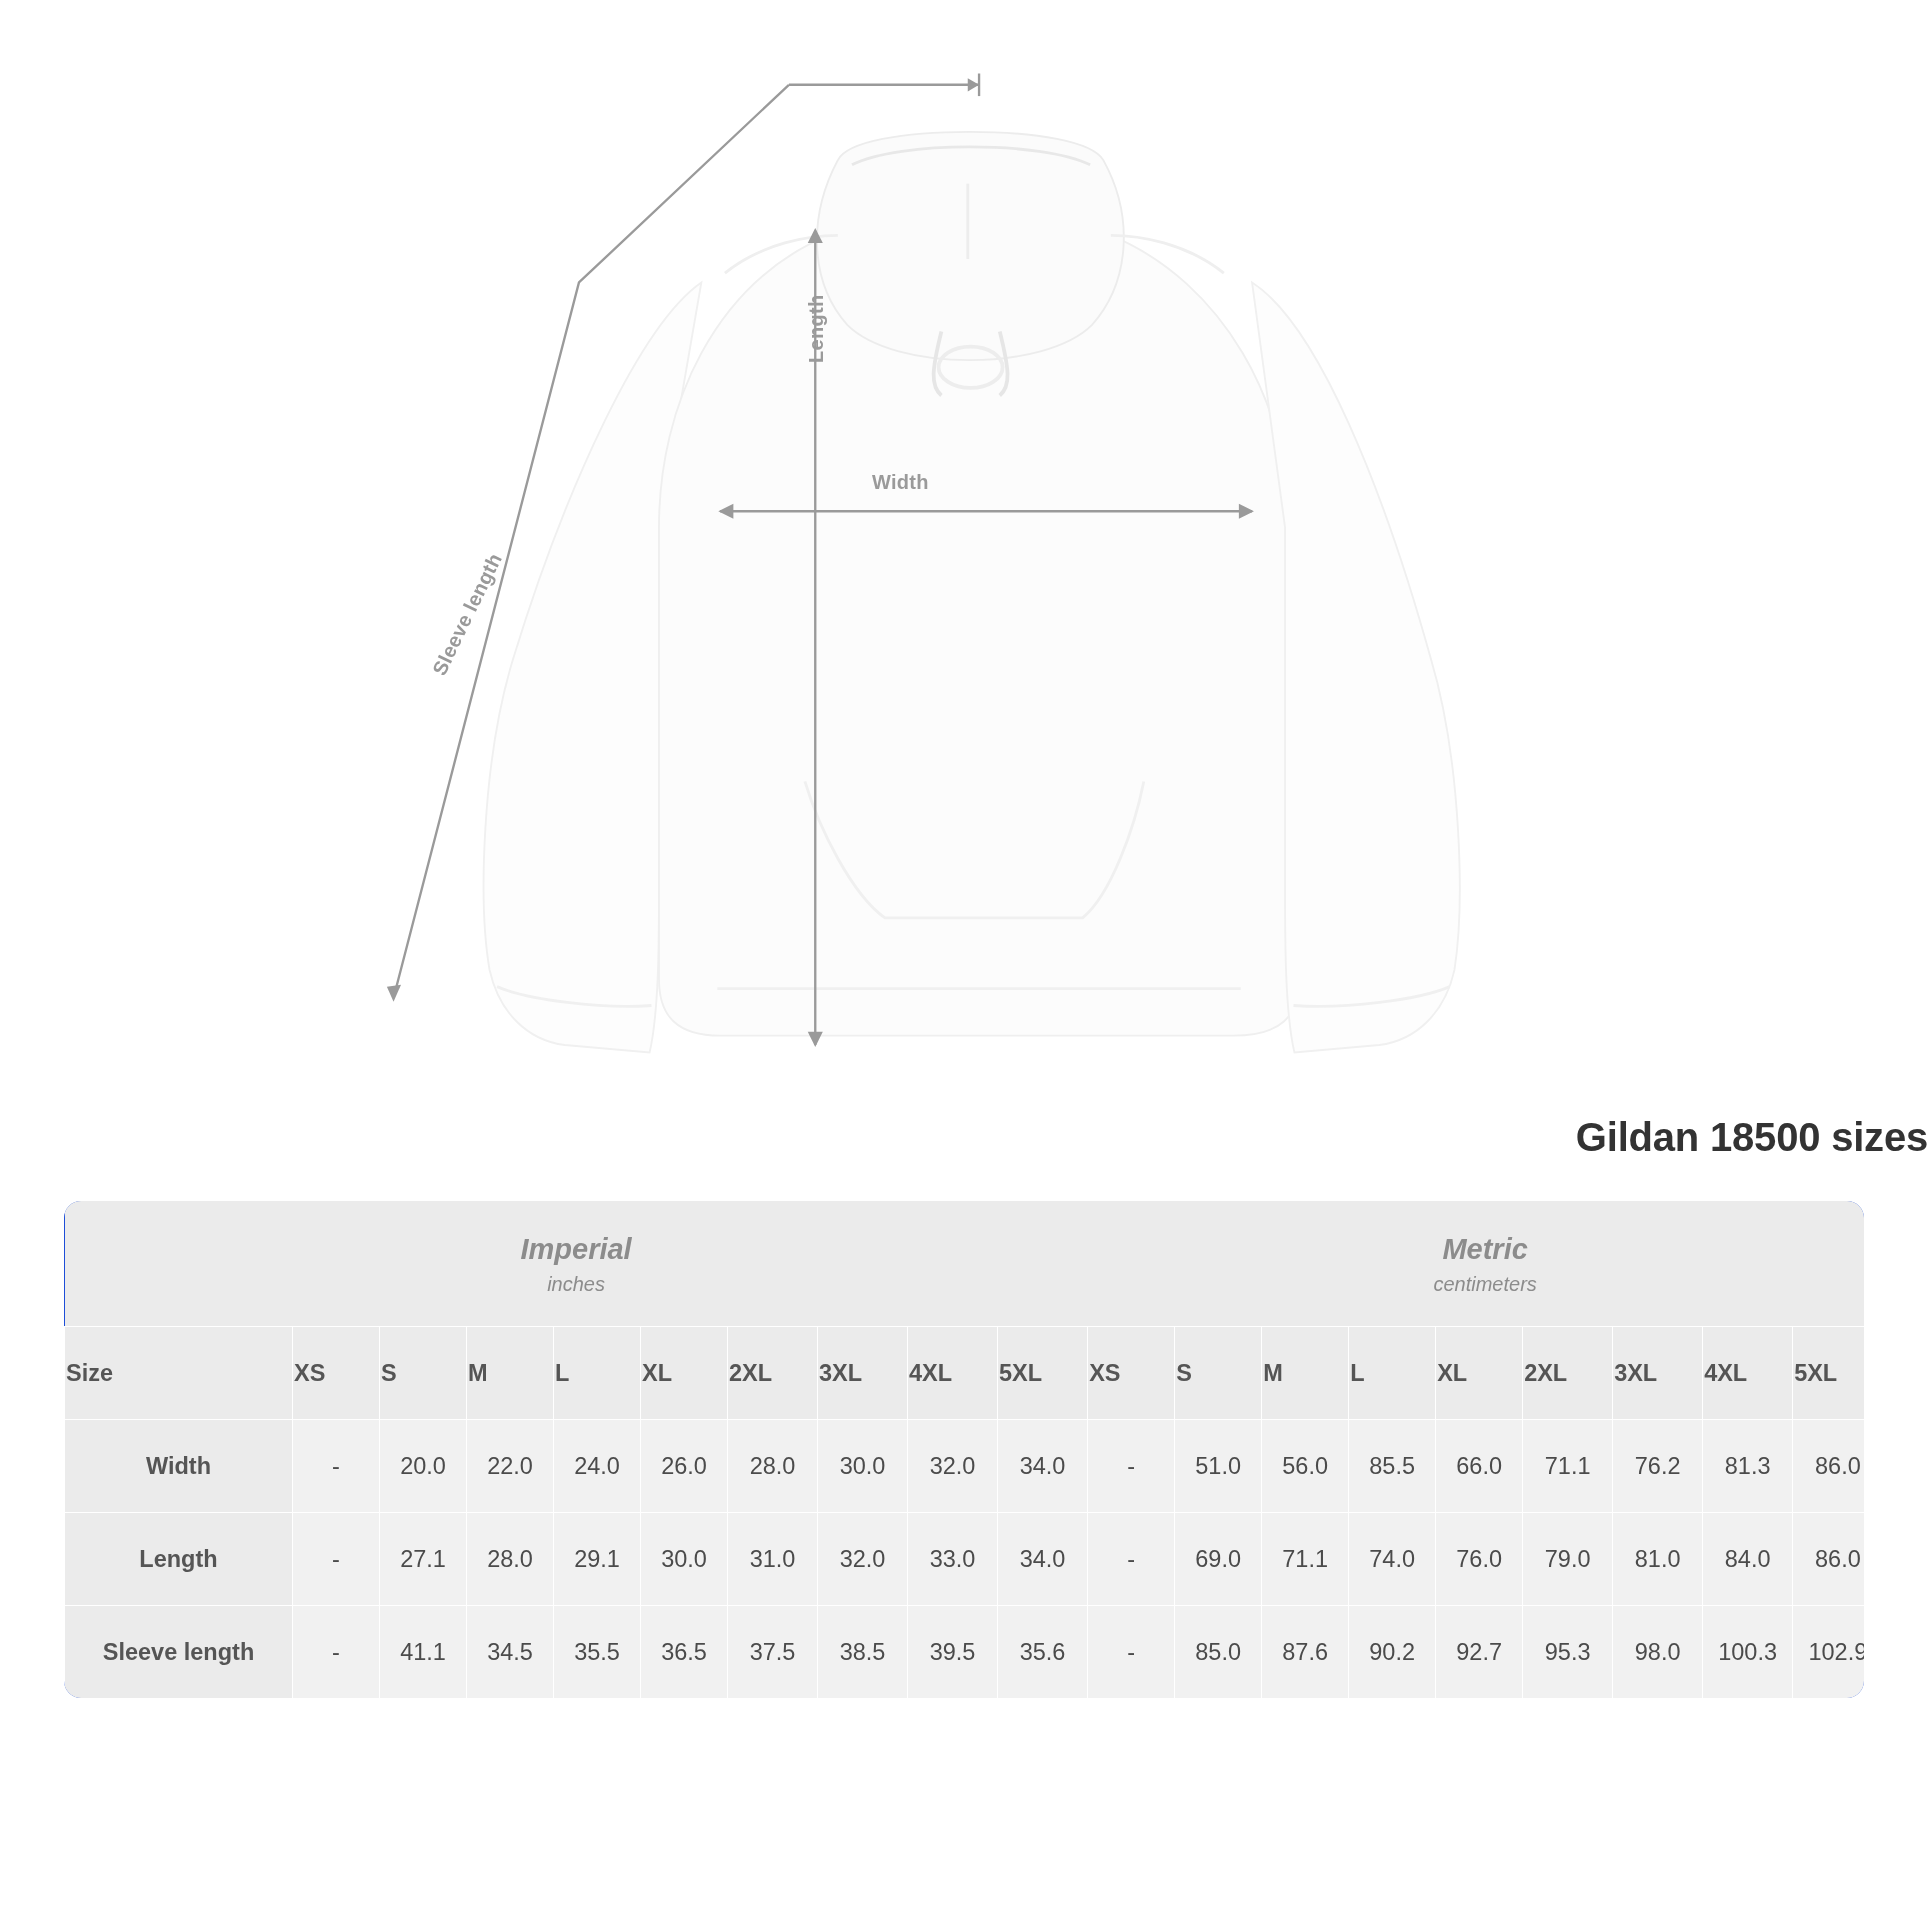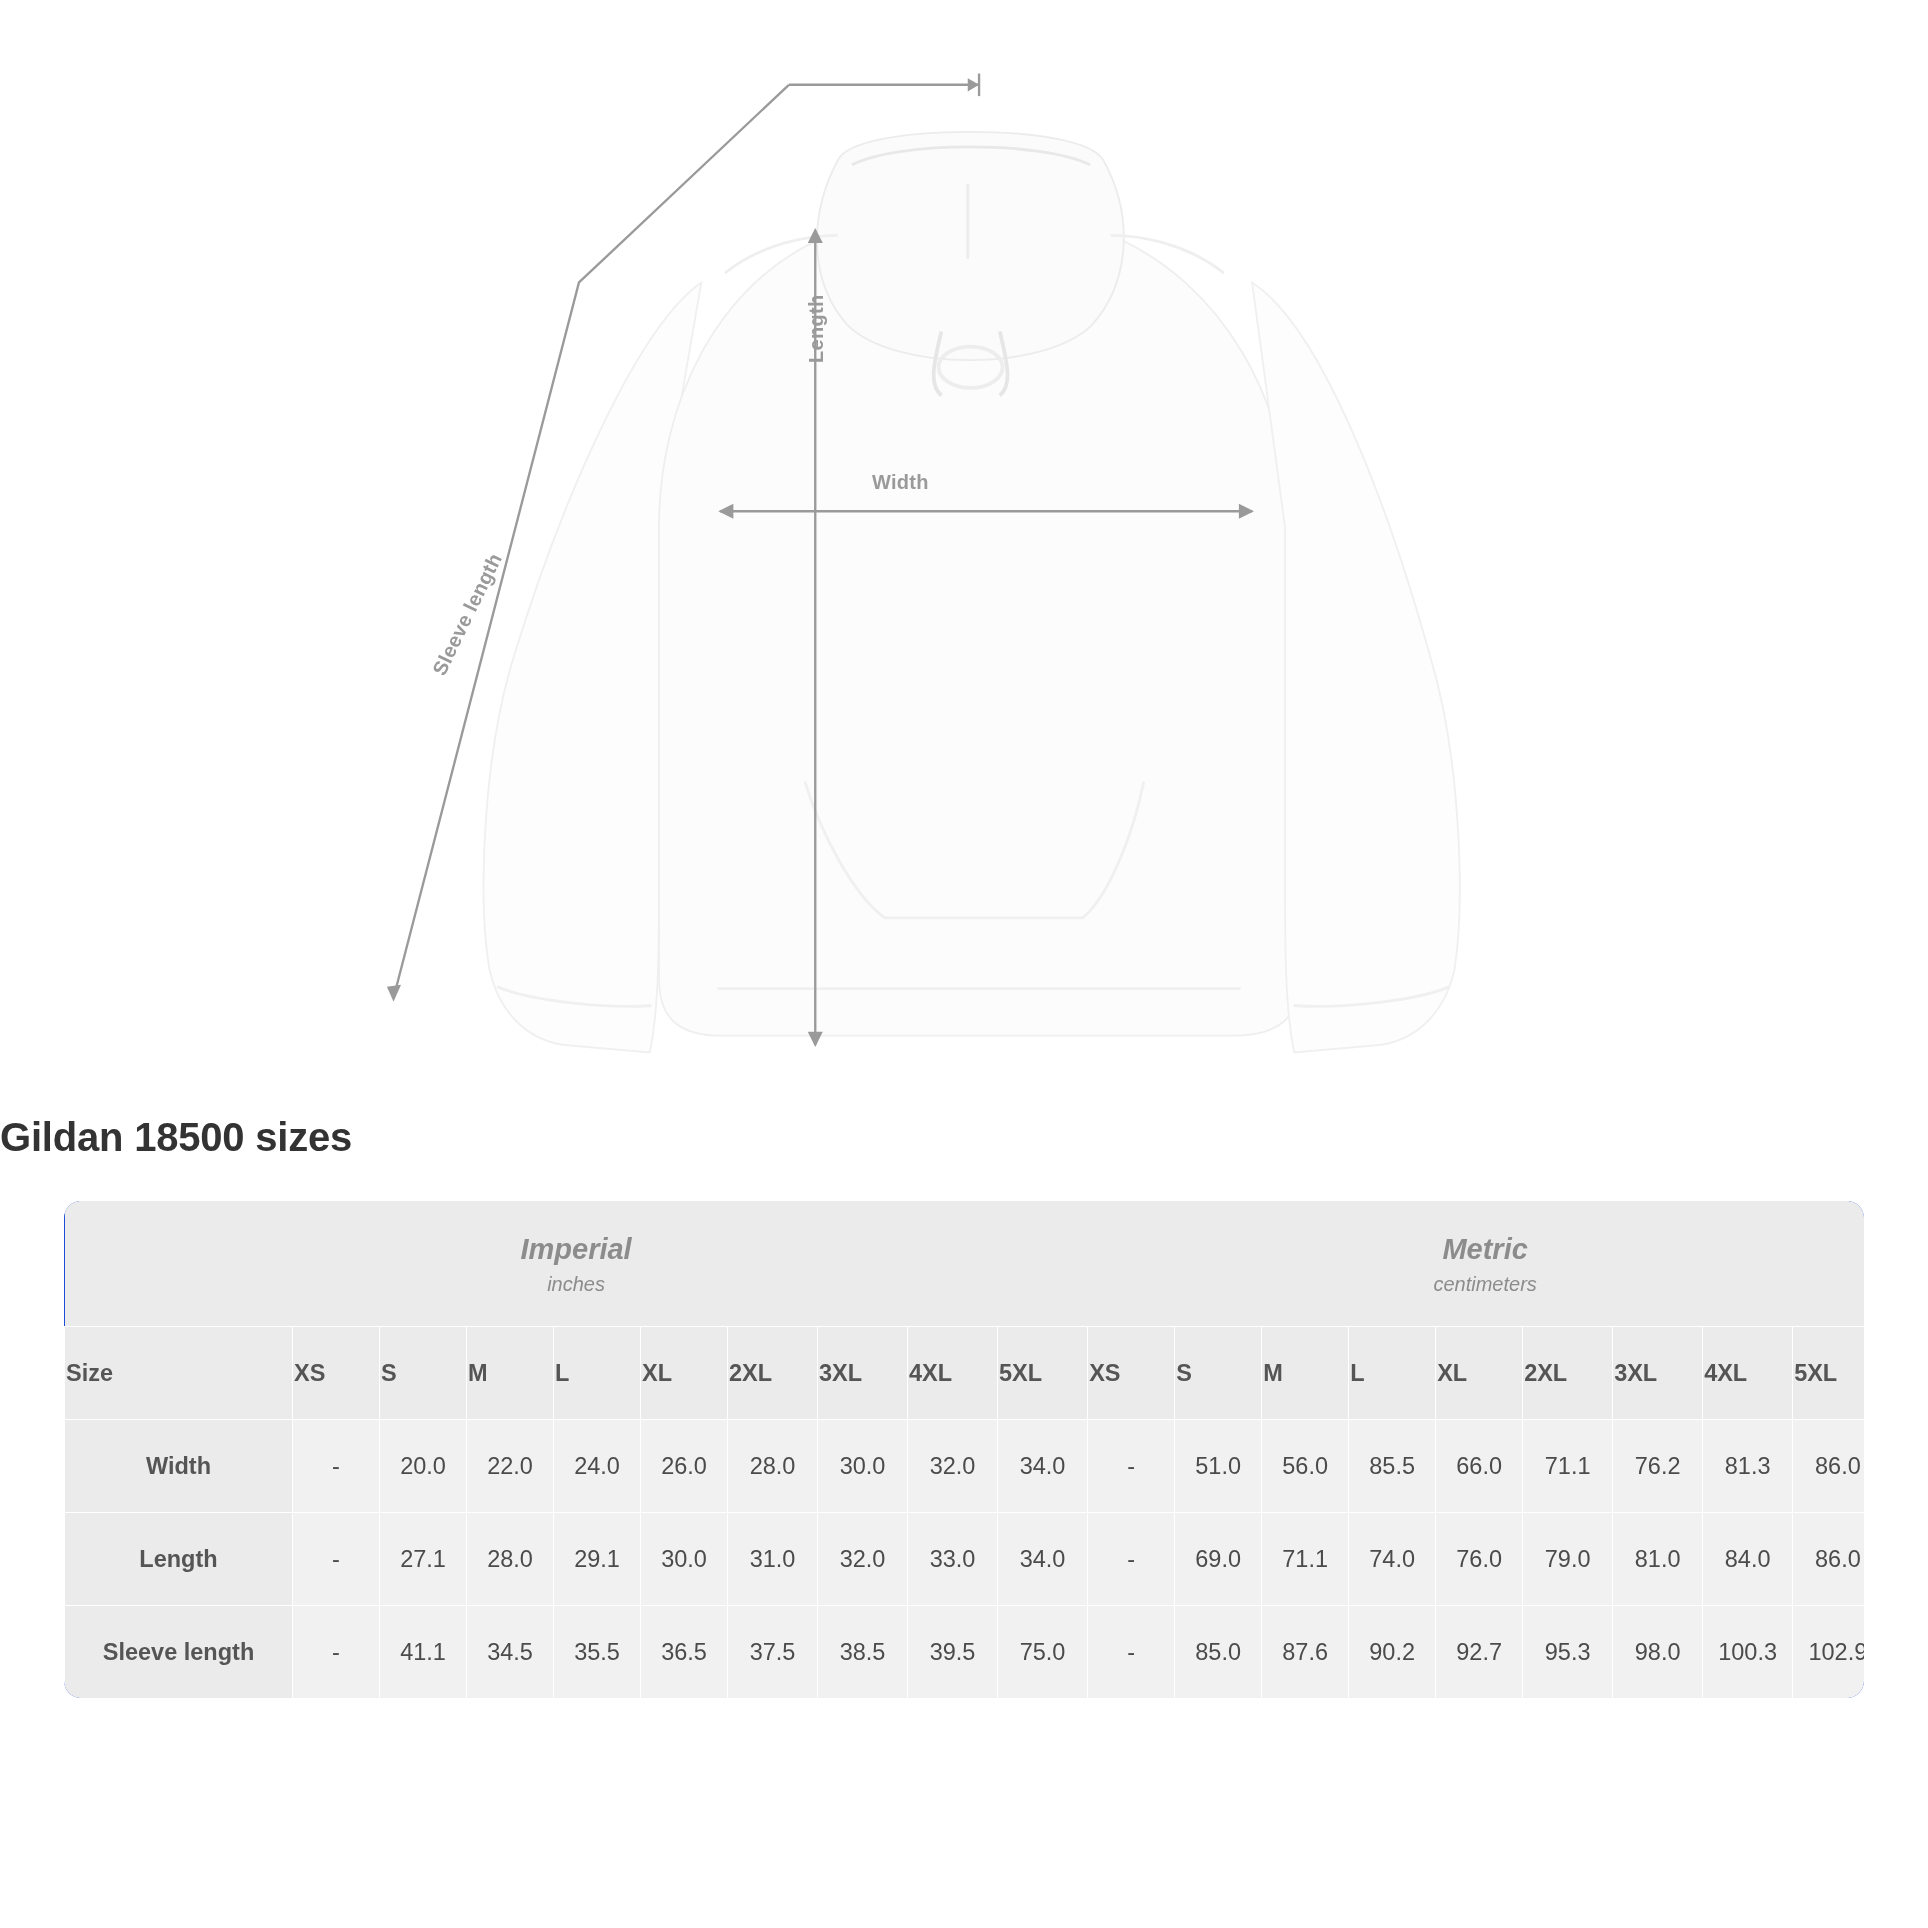--- a/index.html
+++ b/index.html
@@ -50,22 +50,23 @@
   }
   .dim-label.sleeve {
     left: 428px;
     top: 669px;
     transform: rotate(-64deg);
     transform-origin: left top;
   }
 
   
   .title-block {
-    text-align: left;
+    text-align: right;
     margin-top: 3.8px;
+    padding-left: 12px;
   }
   .chart-title {
     font-size: 40px;
     font-weight: bold;
     color: #333333;
     letter-spacing: -0.2px;
   }
   .chart-note {
     font-size: 21.7px;
     font-style: italic;
@@ -311,21 +312,21 @@
       <tr>
         <td class="row-label">Sleeve length</td>
         <td class="data-cell">-</td>
         <td class="data-cell">41.1</td>
         <td class="data-cell">34.5</td>
         <td class="data-cell">35.5</td>
         <td class="data-cell">36.5</td>
         <td class="data-cell">37.5</td>
         <td class="data-cell">38.5</td>
         <td class="data-cell">39.5</td>
-        <td class="data-cell">75.0</td>
+        <td class="data-cell">35.6</td>
         <td class="data-cell">-</td>
         <td class="data-cell">85.0</td>
         <td class="data-cell">87.6</td>
         <td class="data-cell">90.2</td>
         <td class="data-cell">92.7</td>
         <td class="data-cell">95.3</td>
         <td class="data-cell">98.0</td>
         <td class="data-cell">100.3</td>
         <td class="data-cell">102.9</td>
       </tr>

